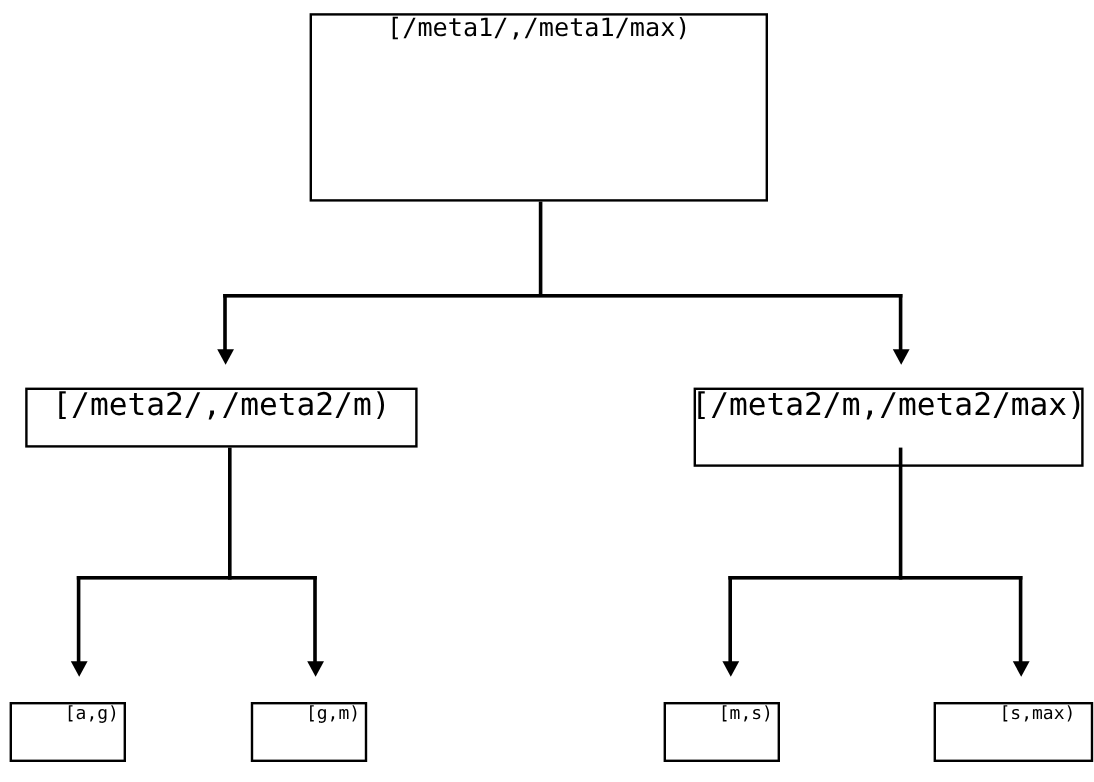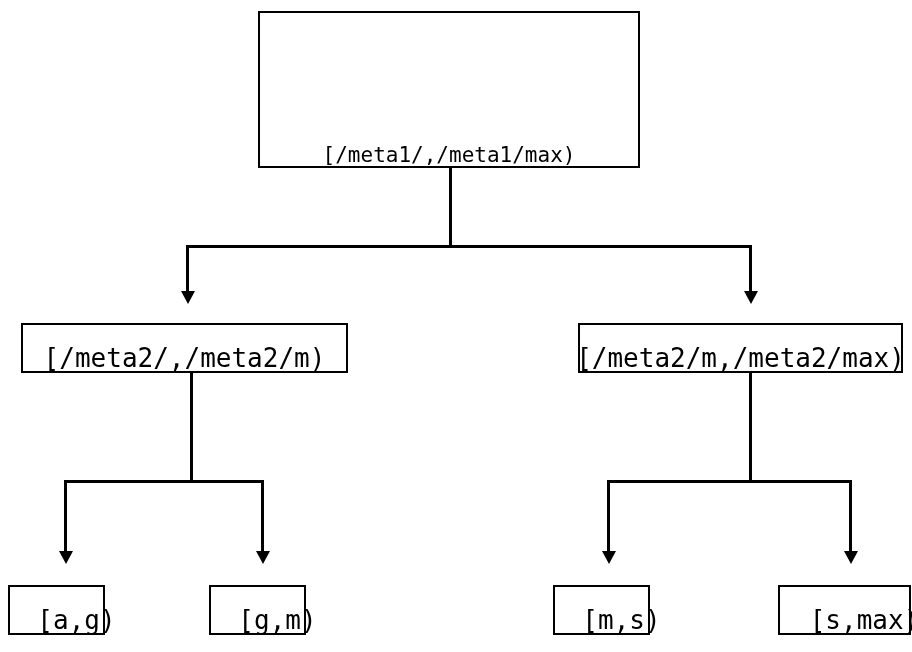--- a/index.html
+++ b/index.html
@@ -16,21 +16,21 @@
     font-family: "DejaVu Sans Mono", "Liberation Mono", monospace;
   }
 
   
   .node {
     position: absolute;
     box-sizing: border-box;
     border: 2px solid #000000;
     background: #ffffff;
     display: flex;
-    align-items: flex-end;
+    align-items: flex-start;
     justify-content: center;
     color: #000000;
     white-space: pre;
   }
   .node-label {
     font-family: "DejaVu Sans Mono", "Liberation Mono", monospace;
     color: #000000;
     white-space: pre;
     line-height: 1;
   }
@@ -48,35 +48,35 @@
   #node-mid-left {
     left: 21px;
     top: 323px;
     width: 327px;
     height: 50px;
   }
   #node-mid-right {
     left: 578px;
     top: 323px;
     width: 325px;
-    height: 50px;
+    height: 66px;
   }
   #node-mid-left .node-label,
   #node-mid-right .node-label { font-size: 26px; }
 
   
   .leaf {
     top: 585px;
     height: 50px;
   }
   #node-leaf-ag    { left: 8px;   width: 97px; }
   #node-leaf-gm    { left: 209px; width: 97px; }
   #node-leaf-ms    { left: 553px; width: 97px; }
   #node-leaf-smax  { left: 778px; width: 133px; }
-  .leaf .node-label { font-size: 26px; margin-left: 40px; }
+  .leaf .node-label { font-size: 15px; margin-left: 40px; }
 
   
   .vline {
     position: absolute;
     width: 3px;
     background: #000000;
   }
   .hline {
     position: absolute;
     height: 3px;

